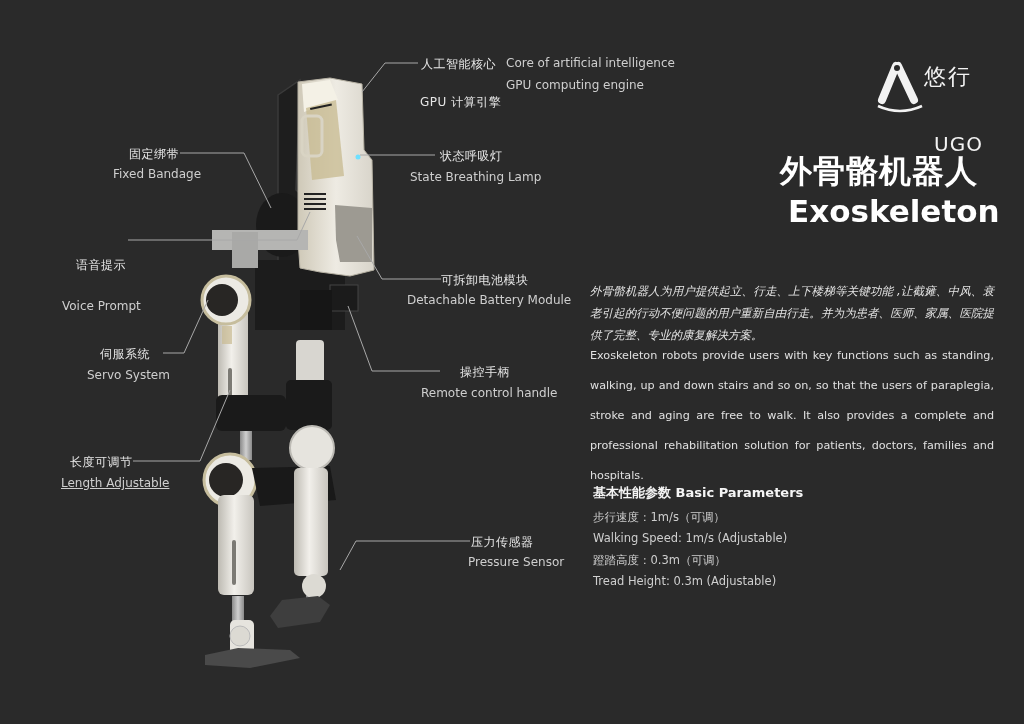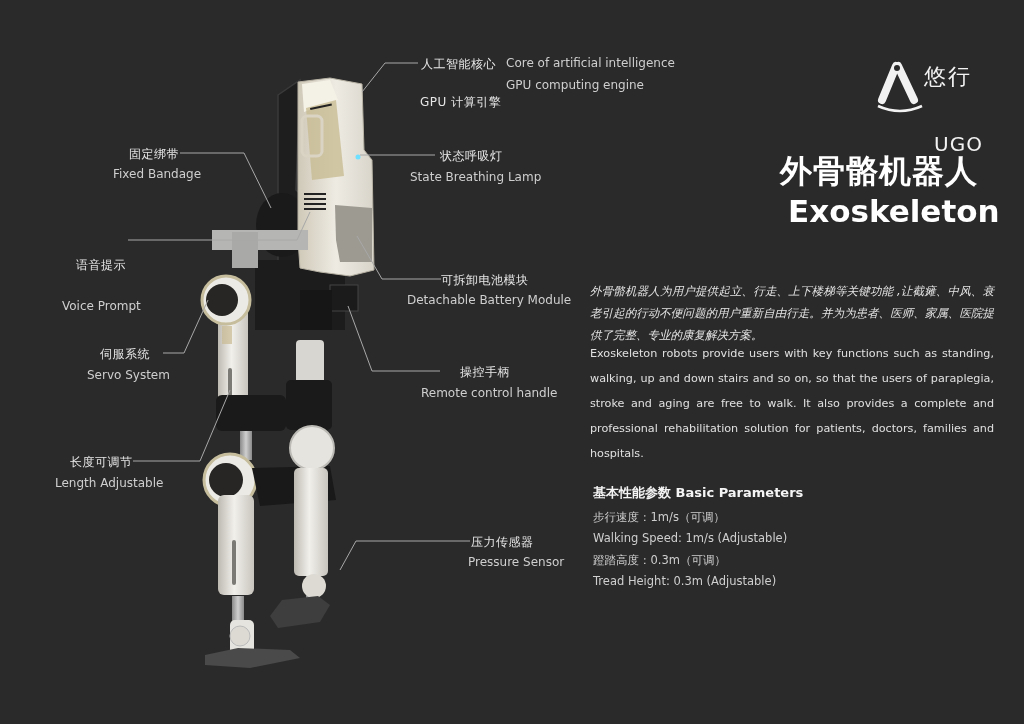--- a/index.html
+++ b/index.html
@@ -18,21 +18,21 @@
   .label-en { font-size: 12px; color: #cfcfcf; white-space: nowrap; }
 
   .logo { left: 876px; top: 60px; width: 130px; height: 56px; }
   .logo-text-cn { position: absolute; left: 48px; top: 2px; font-size: 22px; color: #f2f2f2; letter-spacing: 2px; }
   .logo-text-en { position: absolute; left: 58px; top: 30px; font-size: 20px; color: #f2f2f2; letter-spacing: 1px; margin-top: 42px; }
 
   .title-cn { left: 780px; top: 150px; font-size: 32px; font-weight: bold; color: #ffffff; letter-spacing: 1px; white-space: nowrap; }
   .title-en { left: 788px; top: 193px; font-size: 31px; font-weight: bold; color: #ffffff; white-space: nowrap; }
 
   .desc-cn { left: 590px; top: 280px; width: 404px; font-size: 11.5px; line-height: 22px; color: #e4e4e4; text-align: justify; font-style: italic; }
-  .desc-en { left: 590px; top: 341px; width: 404px; font-size: 11.2px; line-height: 25px; color: #e0e0e0; text-align: justify; }
+  .desc-en { left: 590px; top: 341px; width: 404px; font-size: 11.2px; line-height: 30px; color: #e0e0e0; text-align: justify; }
 
   .params-title { left: 593px; top: 484px; font-size: 13px; font-weight: bold; color: #f5f5f5; white-space: nowrap; }
   .param-line { font-size: 11.5px; color: #cfcfcf; white-space: nowrap; position: absolute; left: 593px; }
 </style>
 </head>
 <body>
 
 <svg id="robot-svg" width="1024" height="724" viewBox="0 0 1024 724">
   <defs>
     <linearGradient id="shell" x1="0" y1="0" x2="1" y2="0">
@@ -167,13 +167,13 @@
 <div class="abs label-cn" style="left:129px;top:146px;">固定绑带</div>
 <div class="abs label-en" style="left:113px;top:167px;">Fixed Bandage</div>
 
 <div class="abs label-cn" style="left:76px;top:233px;margin-top:24px;">语音提示</div>
 <div class="abs label-en" style="left:62px;top:255px;margin-top:44px;">Voice Prompt</div>
 
 <div class="abs label-cn" style="left:100px;top:346px;">伺服系统</div>
 <div class="abs label-en" style="left:87px;top:368px;">Servo System</div>
 
 <div class="abs label-cn" style="left:70px;top:454px;">长度可调节</div>
-<div class="abs label-en" style="left:55px;top:476px;">Length Adjustable</div>
+<div class="abs label-en" style="left:61px;top:476px;text-decoration:underline;">Length Adjustable</div>
 
 </body></html>

